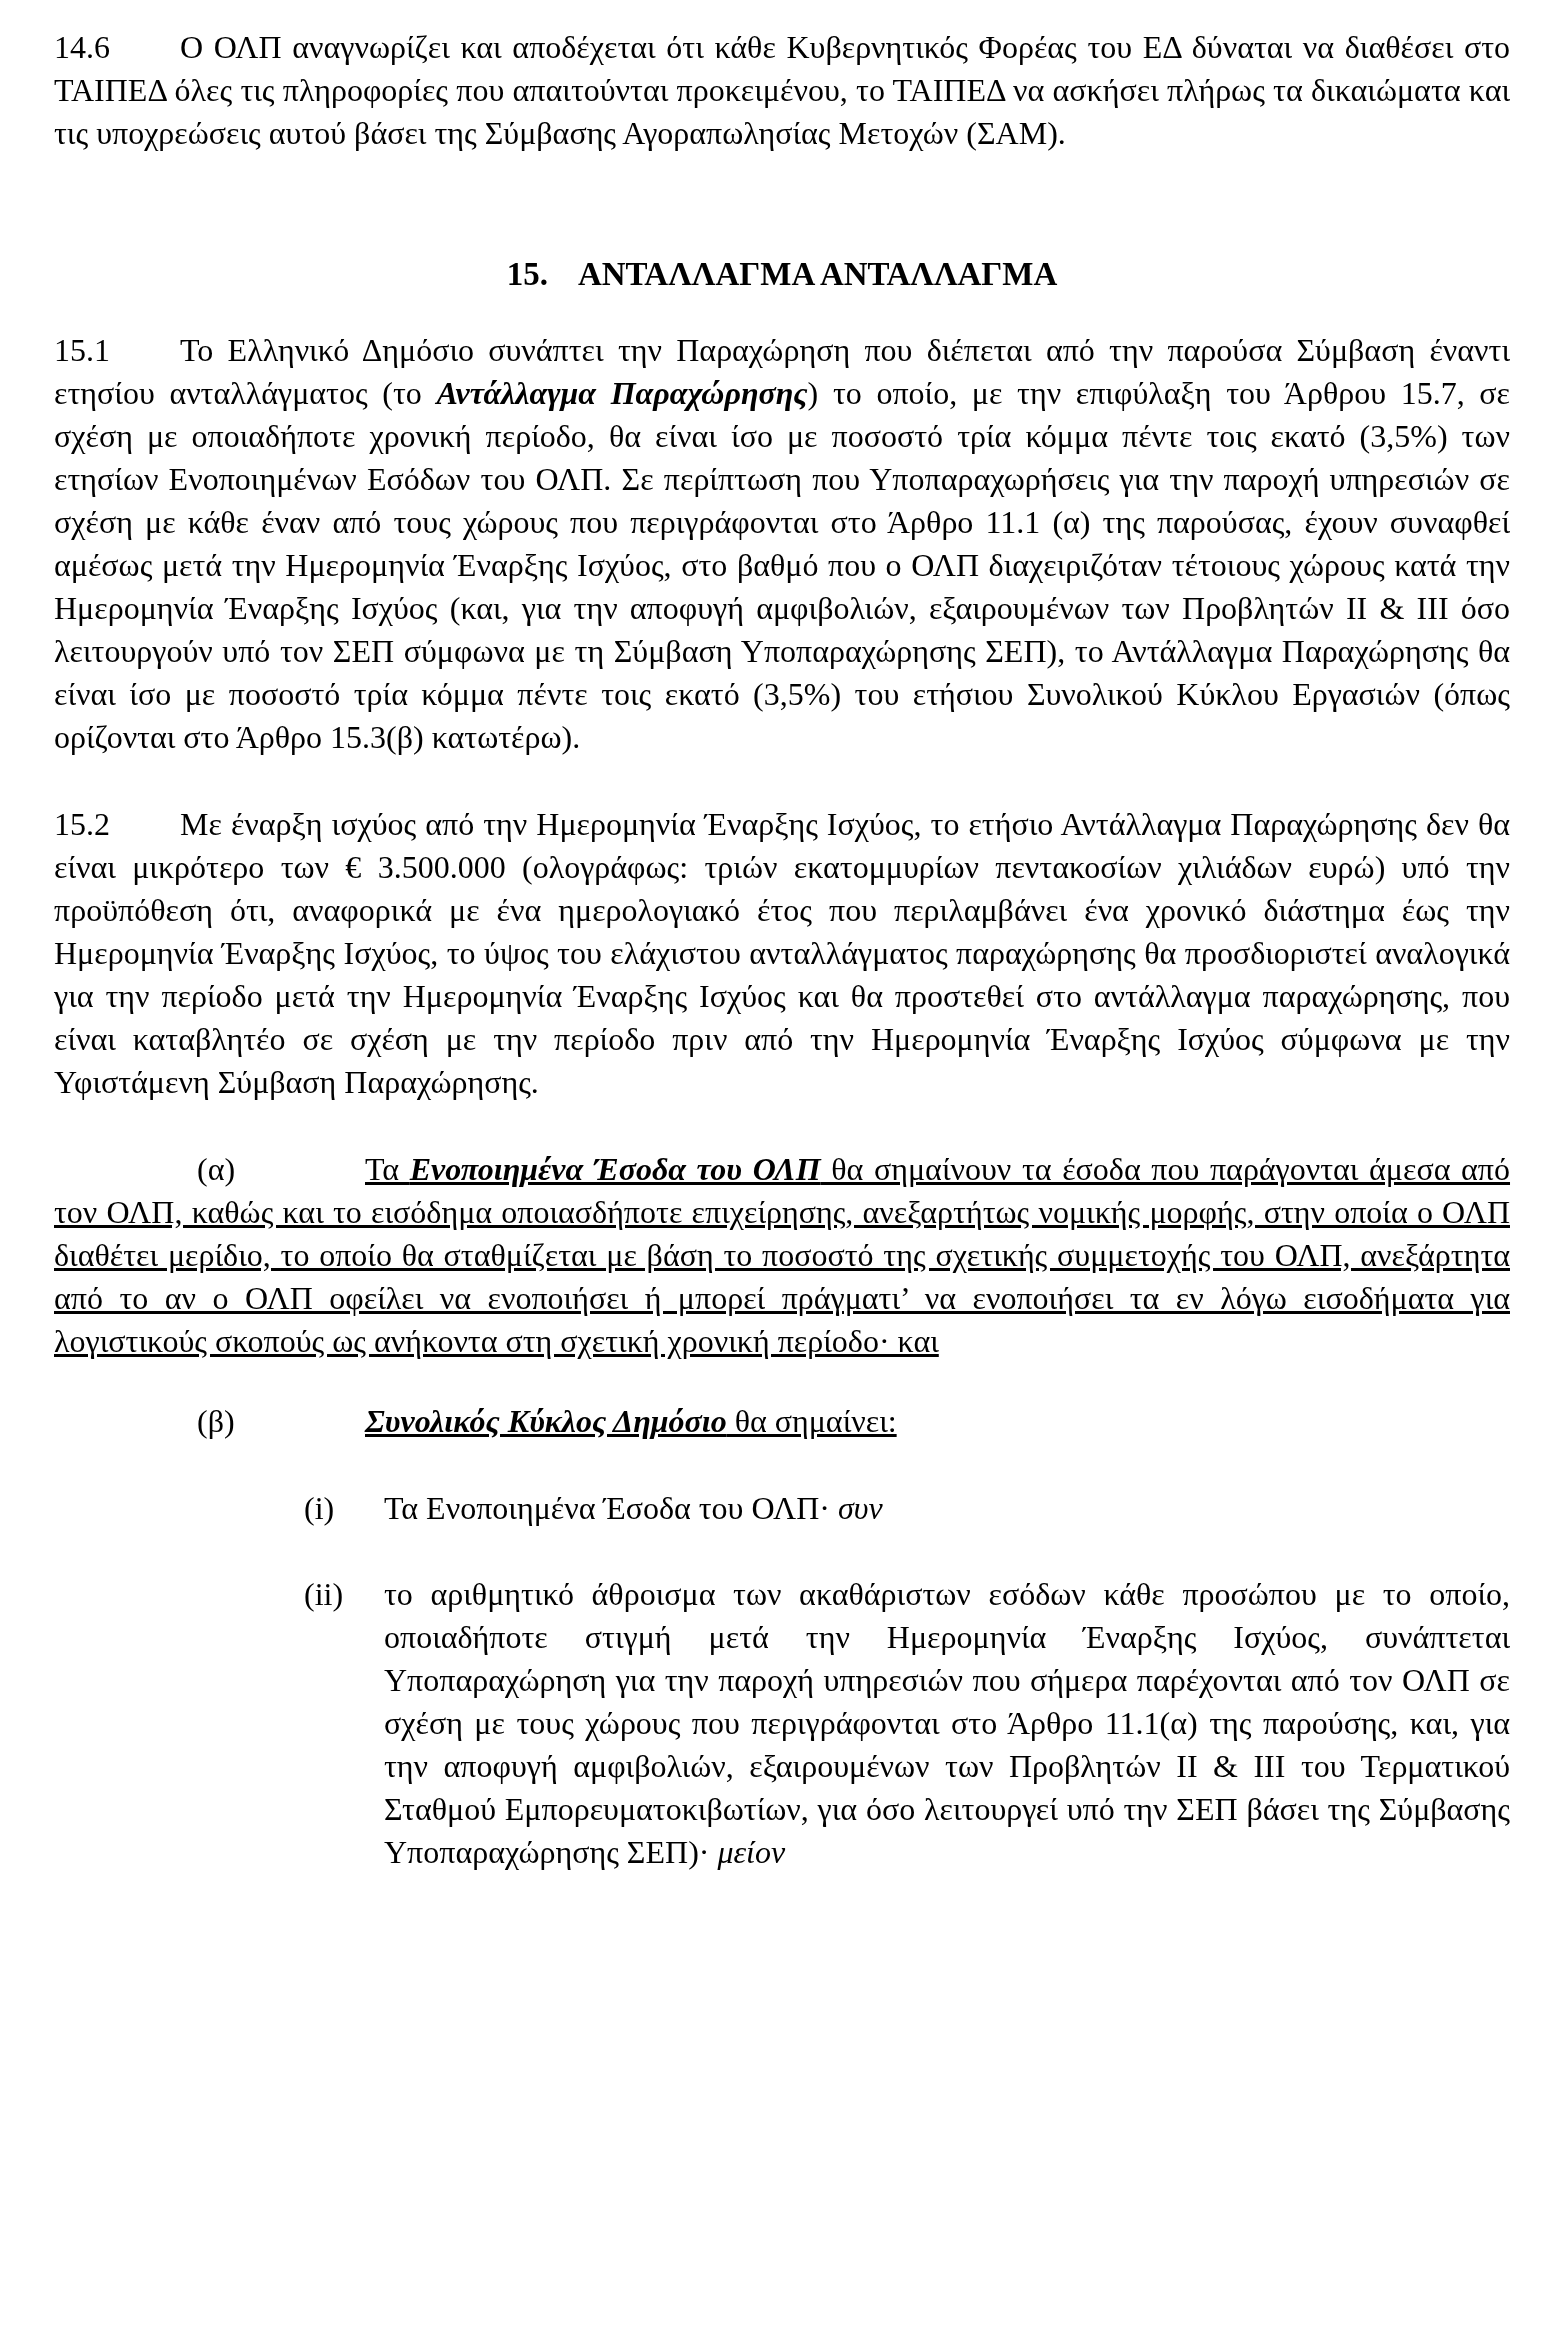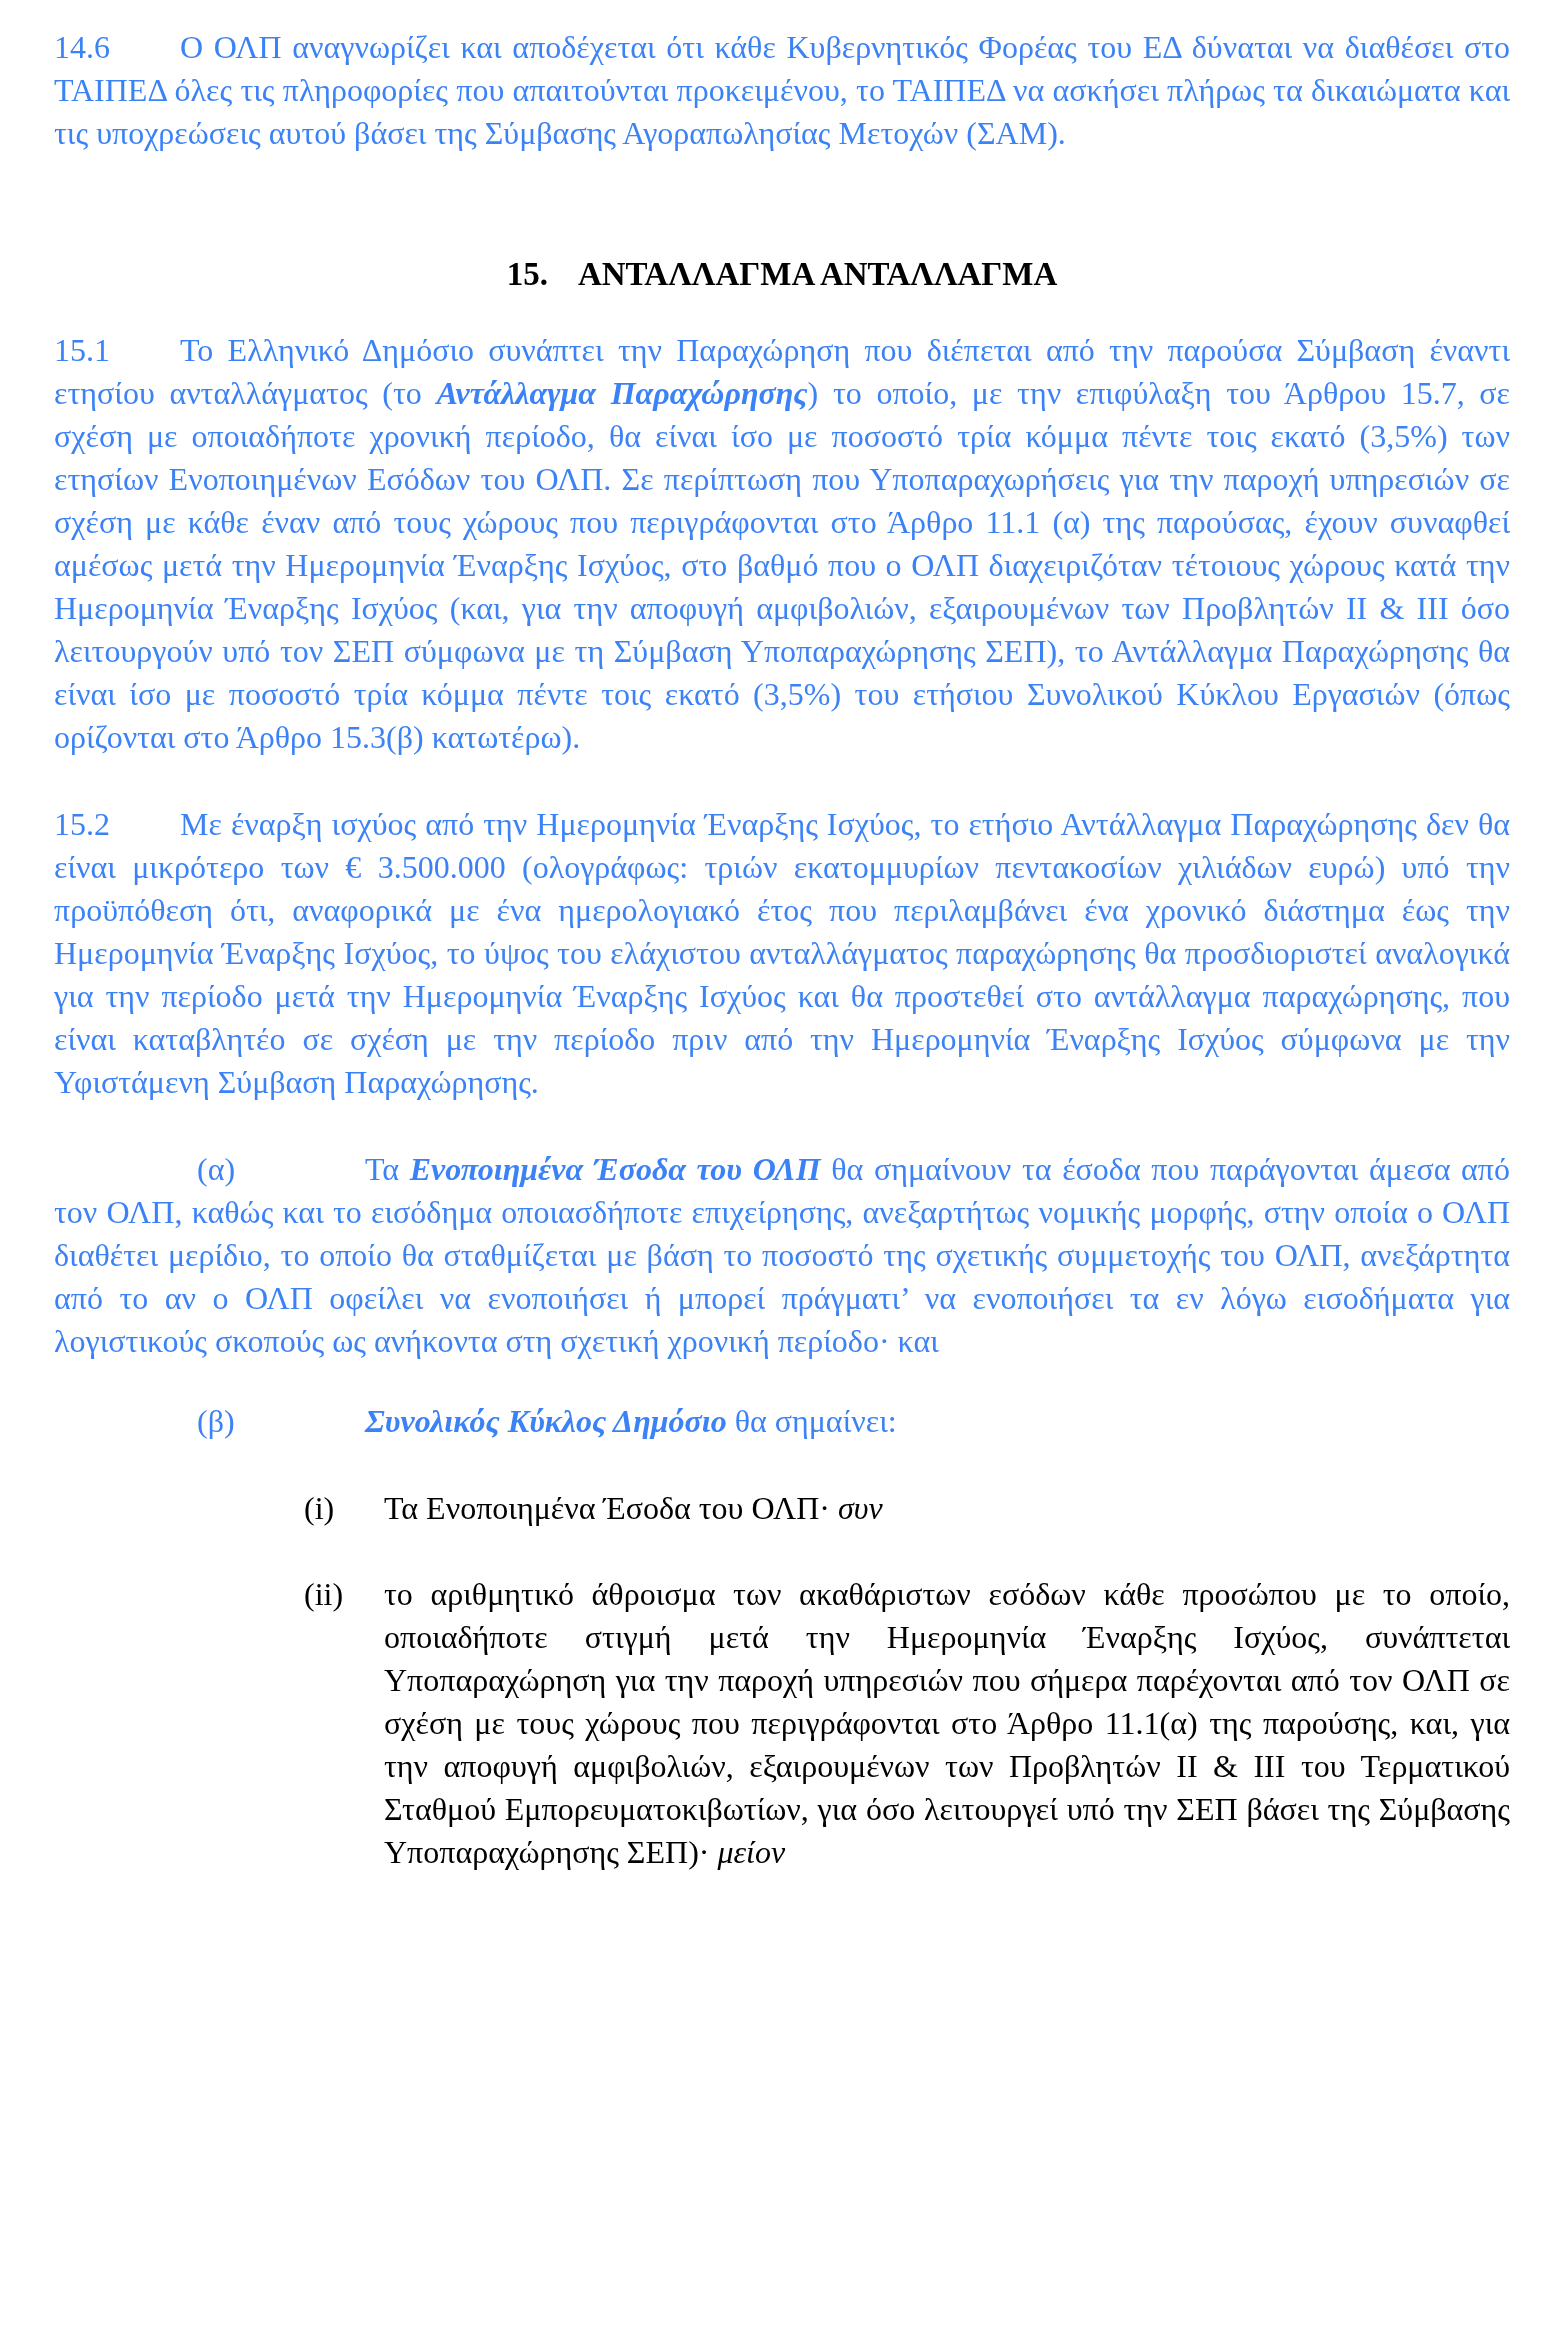--- a/index.html
+++ b/index.html
@@ -18,21 +18,21 @@
     padding: 26px 50px 0 54px;
     overflow: hidden;
   }
   p {
     margin: 0;
   }
   .body {
     font-size: 32px;
     line-height: 43px;
     text-align: justify;
-    color: #3b82f6;
+    color: #000000;
   }
   .pnum {
     display: inline-block;
     width: 126px;
   }
   .heading {
     margin: 97px 0 0 0;
     text-align: center;
     font-size: 33px;
     line-height: 45px;
@@ -42,20 +42,21 @@
   .p151 { margin-top: 32px; }
   .p152 { margin-top: 44px; }
   .p153 { margin-top: 25px; }
   .term {
     font-weight: 700;
     font-style: italic;
   }
   .it { font-style: italic; }
   .item-ab {
     text-indent: 143px;
+    text-decoration: underline;
   }
   .item-ab .amark {
     display: inline-block;
     width: 168px;
     text-indent: 0;
   }
   .item-a { margin-top: 44px; }
   .item-b { margin-top: 37px; }
   .item-roman {
     display: flex;

